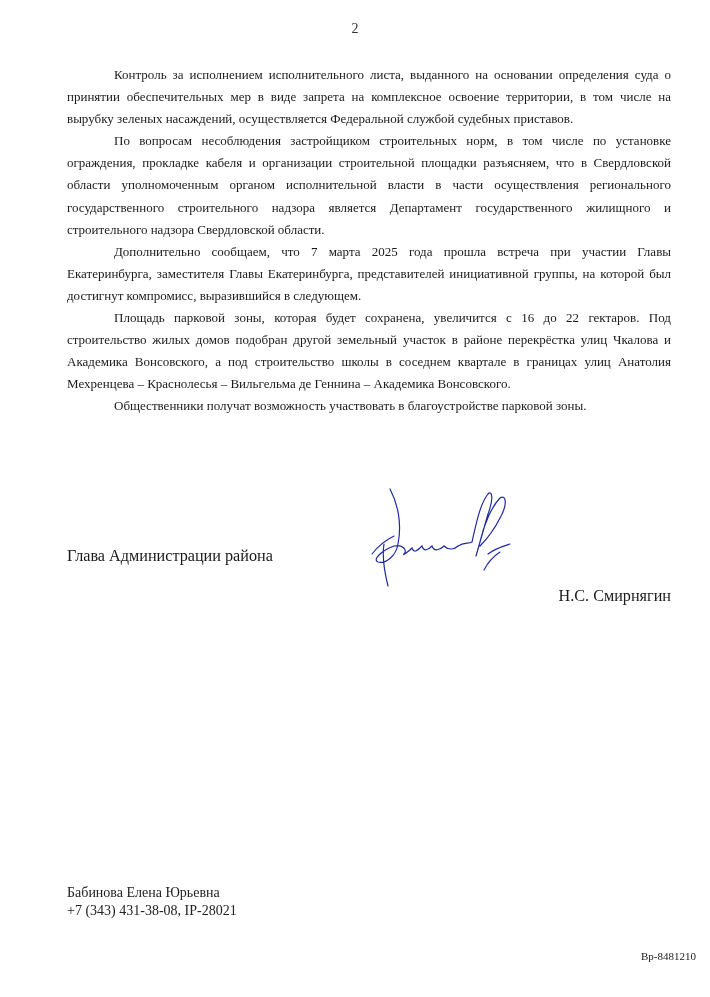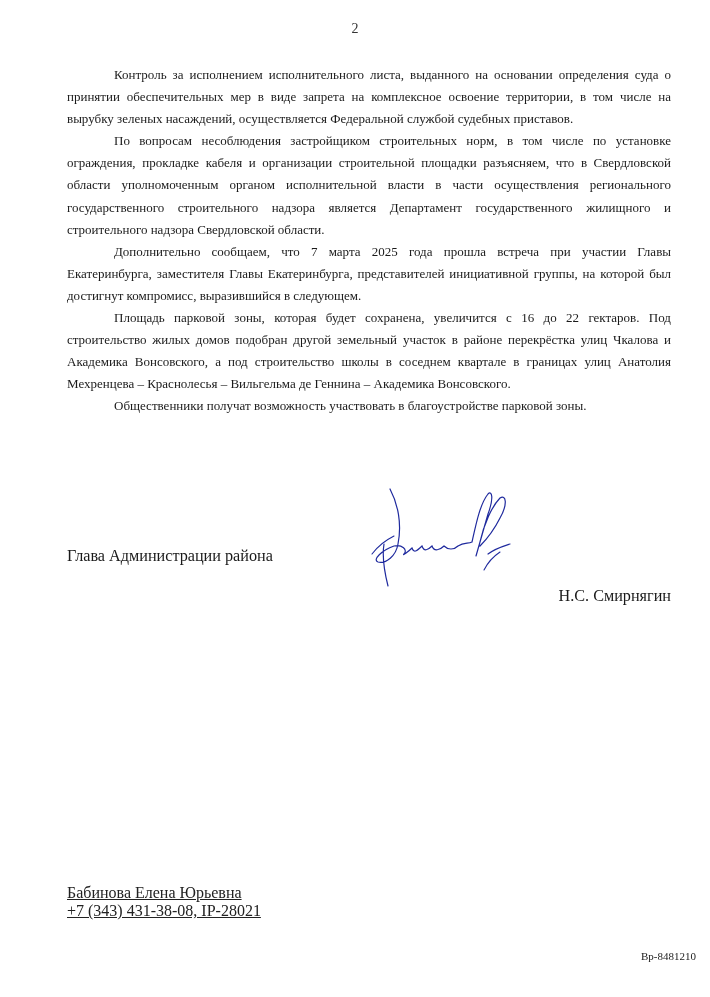--- a/index.html
+++ b/index.html
@@ -18,21 +18,21 @@
     .para { margin: 0; text-align: justify; text-indent: 47px; }
     .para.last-left { text-align-last: left; }
     .signature-row {
       position: absolute; left: 67px; top: 543px; width: 604px; height: 24px;
       font-size: 16.2px;
     }
     .sig-position { position: absolute; left: 0; top: 4px; }
     .sig-name { position: absolute; right: 0; top: 0; margin-top: 44px; }
     .signature-img { position: absolute; left: 368px; top: 484px; width: 170px; height: 105px; }
     .executor {
-      position: absolute; left: 67px; top: 884px; font-size: 16px; line-height: 18px; color: #222; text-decoration: underline;
+      position: absolute; left: 67px; top: 884px; font-size: 14px; line-height: 18px; color: #222;
     }
     .doc-id {
       position: absolute; right: 14px; top: 950px; font-size: 11px; color: #222;
     }
   </style>
 </head>
 <body>
 
 <div class="page-number">2</div>
 

